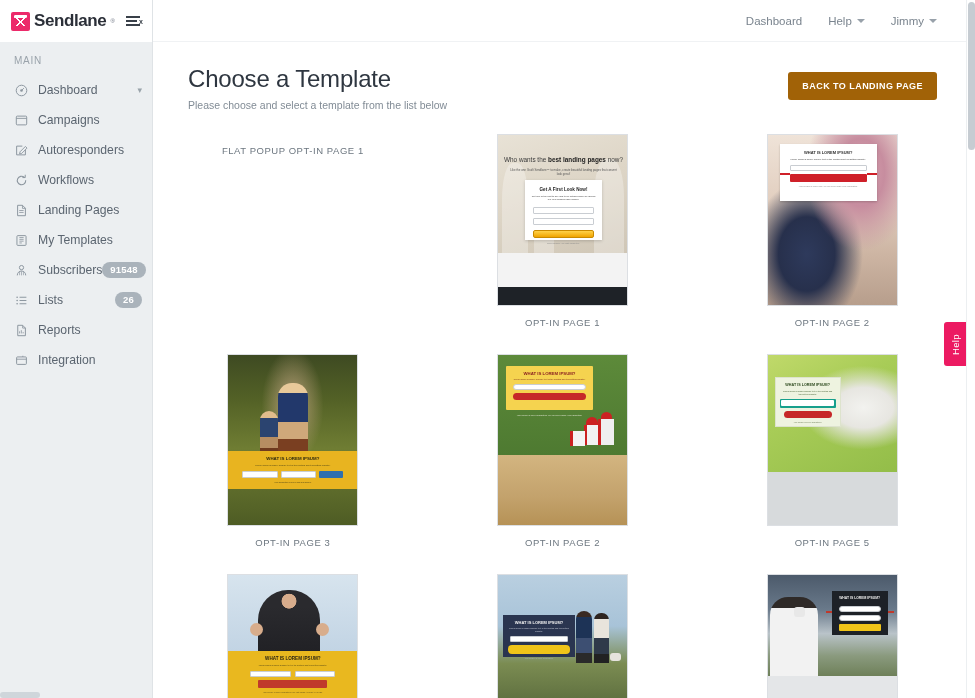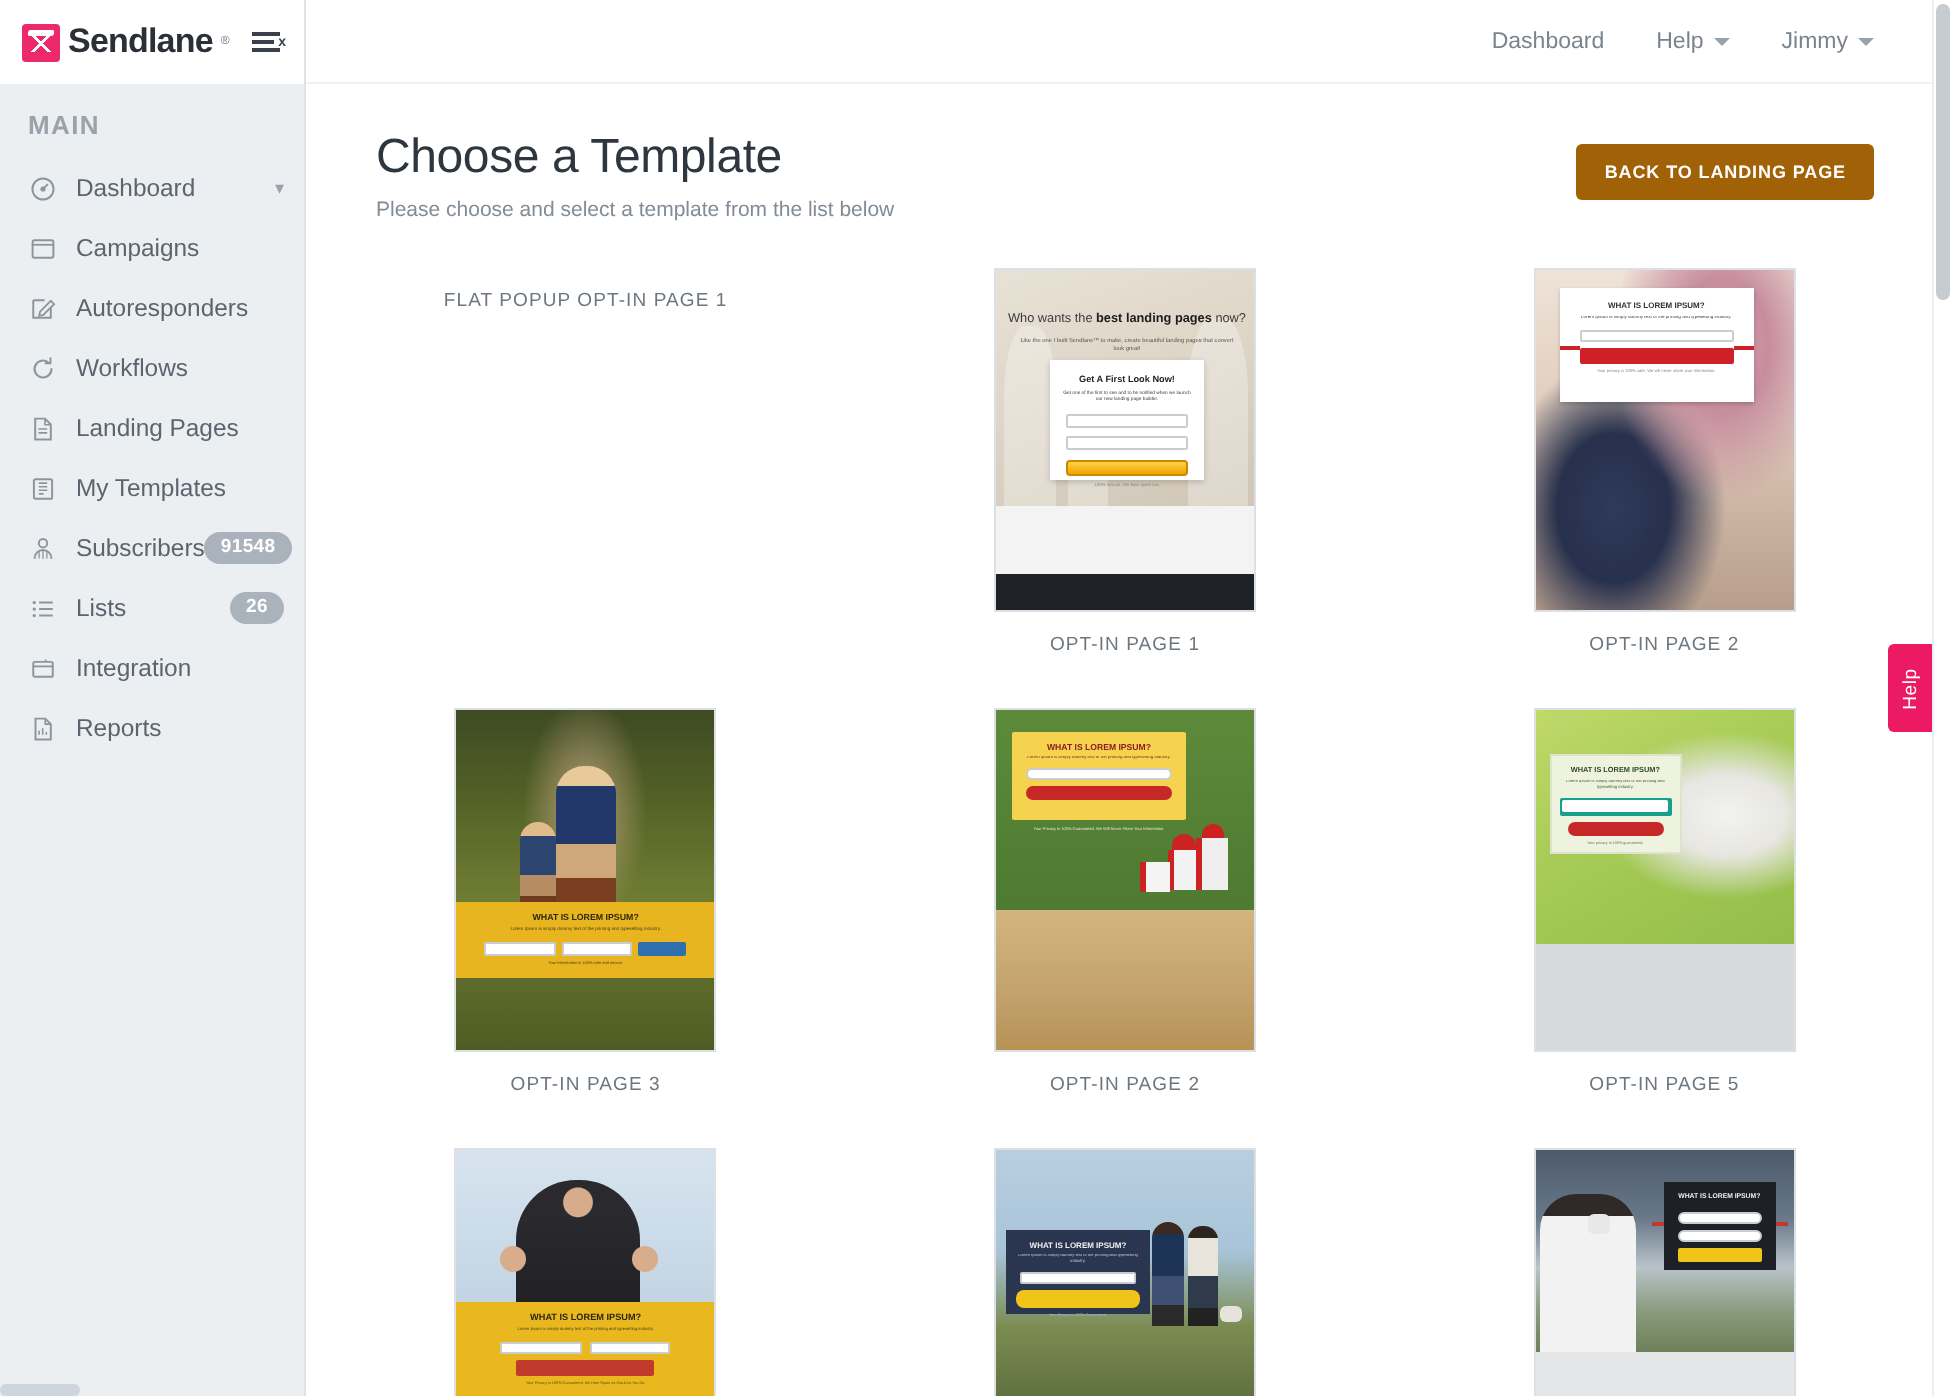--- a/index.html
+++ b/index.html
@@ -70,25 +70,25 @@
   }
   .collapse-icon i:nth-child(1) { top: 2px; width: 14px; }
   .collapse-icon i:nth-child(2) { top: 6px; width: 11px; }
   .collapse-icon i:nth-child(3) { top: 10px; width: 14px; }
   .collapse-icon b {
     position: absolute; right: -1px; top: 4px;
     font-size: 7px; font-weight: 700; color: #394049; line-height: 7px;
   }
 
   .nav-section-title {
-    font-size: 13px;
+    font-size: 10px;
     letter-spacing: 0.7px;
     color: #9aa3ab;
     padding: 13px 0 9px 14px;
-    font-weight: 700;
+    font-weight: 400;
   }
   .nav-item {
     display: flex;
     align-items: center;
     height: 30px;
     padding: 0 10px 0 14px;
     color: #5b6570;
     font-size: 12.2px;
     cursor: pointer;
     position: relative;
@@ -493,37 +493,37 @@
             <path d="M5.6 4h8.4M5.6 8h8.4M5.6 12h8.4" stroke="currentColor" stroke-width="1.2"></path>
           </svg>
       </span>
       <span class="nav-label">Lists</span>
       <span class="nav-badge">26</span>
     </div>
 
     <div class="nav-item">
       <span class="nav-ico">
         <svg width="13" height="13" viewBox="0 0 16 16">
+            <path d="M3.4 1.6h6L12.8 5v9.4H3.4z" fill="none" stroke="currentColor" stroke-width="1.2"></path>
+            <path d="M9.4 1.6V5h3.4" fill="none" stroke="currentColor" stroke-width="1"></path>
+            <path d="M5.6 11.6V9M7.8 11.6V7.6M10 11.6v-1.8" stroke="currentColor" stroke-width="1"></path>
+          </svg>
+      </span>
+      <span class="nav-label">Reports</span>
+    </div>
+
+    <div class="nav-item">
+      <span class="nav-ico">
+        <svg width="13" height="13" viewBox="0 0 16 16">
             <rect x="2" y="3.6" width="12" height="9.2" rx="1" fill="none" stroke="currentColor" stroke-width="1.2"></rect>
             <path d="M2 6.4h12" stroke="currentColor" stroke-width="1.1"></path>
             <path d="M9.6 3.6V2.2" stroke="currentColor" stroke-width="1.1"></path>
           </svg>
       </span>
       <span class="nav-label">Integration</span>
-    </div>
-
-    <div class="nav-item">
-      <span class="nav-ico">
-        <svg width="13" height="13" viewBox="0 0 16 16">
-            <path d="M3.4 1.6h6L12.8 5v9.4H3.4z" fill="none" stroke="currentColor" stroke-width="1.2"></path>
-            <path d="M9.4 1.6V5h3.4" fill="none" stroke="currentColor" stroke-width="1"></path>
-            <path d="M5.6 11.6V9M7.8 11.6V7.6M10 11.6v-1.8" stroke="currentColor" stroke-width="1"></path>
-          </svg>
-      </span>
-      <span class="nav-label">Reports</span>
     </div>
 
     <div class="sidebar-hscroll">
         <span></span>
       </div>
   </aside>
 
   <section class="main">
 
     <div class="topbar">

